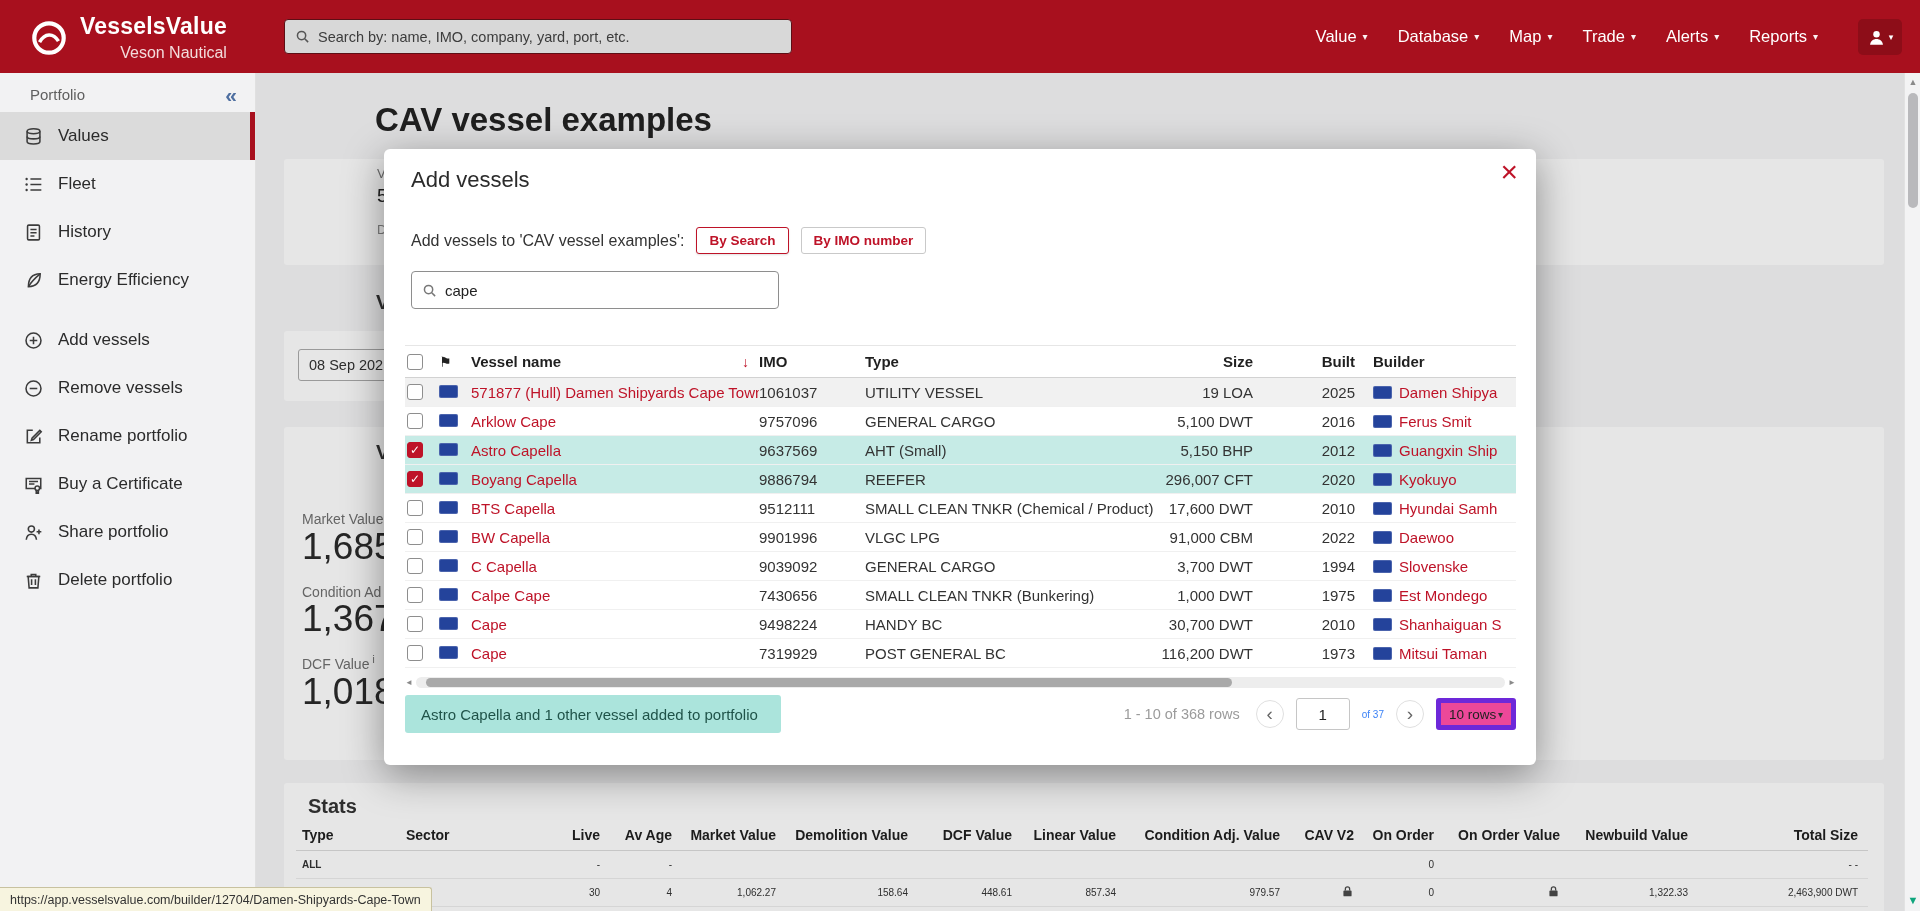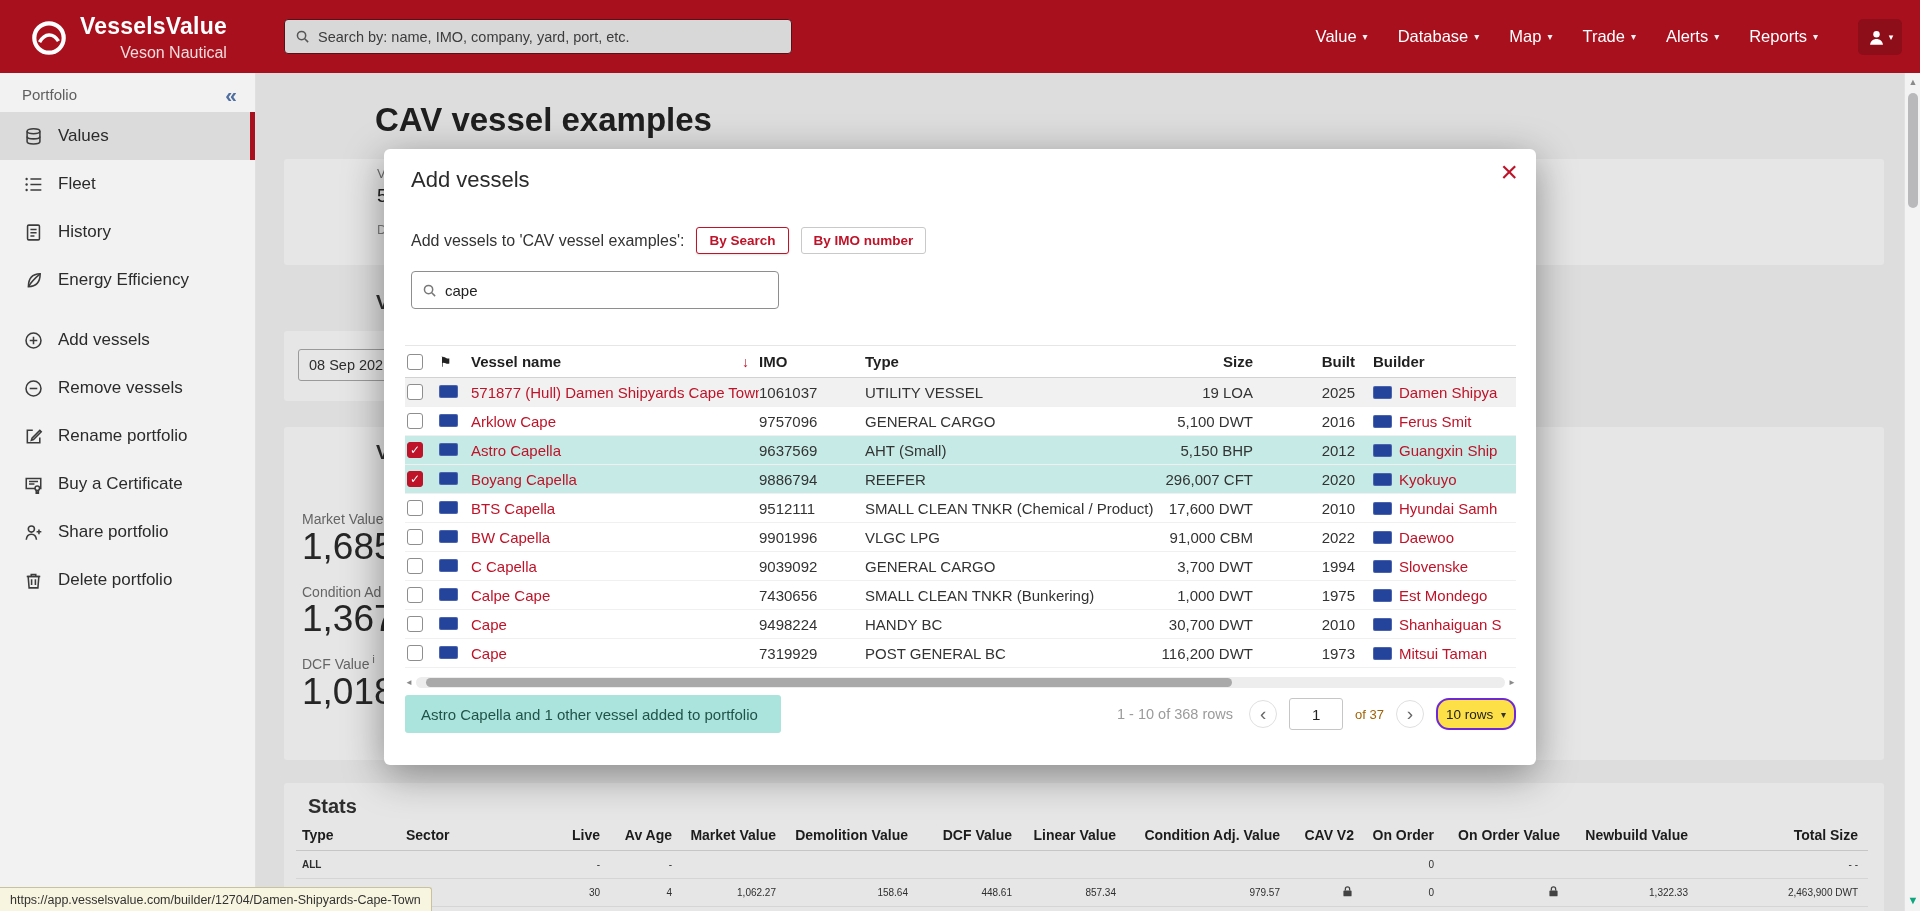--- a/index.html
+++ b/index.html
@@ -17,21 +17,21 @@
 .global-search input{flex:1;border:none;outline:none;background:transparent;font-size:14.5px;color:#222;font-family:inherit}
 .global-search input::placeholder{color:#3C3C3C;opacity:1}
 .topnav{position:absolute;right:102px;top:0;height:73px;display:flex;align-items:center;gap:30px}
 .topnav-item{color:#fff;font-size:16.5px;display:flex;align-items:center;gap:6px;cursor:pointer;white-space:nowrap}
 .caret{font-size:10px;opacity:.95}
 .user-btn{position:absolute;right:18px;top:19px;width:44px;height:36px;background:#8D0D18;border-radius:5px;display:flex;align-items:center;justify-content:center;gap:3px;cursor:pointer}
 .user-caret{color:#fff;font-size:9px}
 
 
 .sidebar{position:absolute;left:0;top:73px;width:256px;bottom:0;background:#F2F2F3;border-right:1px solid #E0E0E0;z-index:30}
-.side-head{display:flex;justify-content:space-between;align-items:center;padding:13px 18px 9px 22px;color:#5F5F5F;font-size:15px}
+.side-head{display:flex;justify-content:space-between;align-items:center;padding:13px 18px 9px 30px;color:#5F5F5F;font-size:15px}
 .collapse{color:#4F6FA0;font-size:21px;line-height:15px;cursor:pointer;font-weight:700}
 .side-item{height:48px;display:flex;align-items:center;gap:15px;padding-left:24px;font-size:17px;color:#2B2B2B;position:relative;cursor:pointer}
 .side-item.selected{background:#DBDBDB}
 .side-item.selected::after{content:"";position:absolute;right:0;top:0;bottom:0;width:5px;background:var(--brand)}
 .side-icon{width:19px;height:19px;display:flex;align-items:center;justify-content:center}
 #side-actions{margin-top:12px}
 
 
 .main{position:absolute;left:256px;top:73px;right:16px;bottom:0;background:#F5F5F6;overflow:hidden;z-index:10}
 .page-title{position:absolute;left:119px;top:28px;font-size:33px;font-weight:600;color:#222}
@@ -91,22 +91,22 @@
 .col-builder{width:250px;margin-left:18px;display:flex;align-items:center;gap:7px;overflow:hidden;white-space:nowrap}
 .hscroll{position:absolute;left:21px;right:20px;top:527px;height:12px;display:flex;align-items:center;gap:3px}
 .hs-arrow{font-size:8px;color:#8A8A8A;cursor:pointer}
 .hs-track{flex:1;height:11px;background:#EDEDED;border-radius:6px;position:relative}
 .hs-thumb{position:absolute;left:10px;top:1px;height:9px;width:74%;background:#A9A9A9;border-radius:5px;cursor:grab}
 .toast{position:absolute;left:21px;top:546px;width:376px;height:38px;background:var(--toastbg);border-radius:3px;color:#1F5349;font-size:15px;display:flex;align-items:center;padding:0 16px}
 .pager{position:absolute;right:20px;top:546px;height:38px;display:flex;align-items:center;gap:12px}
 .range{color:#9B9B9B;font-size:14.5px;margin-right:4px;white-space:nowrap}
 .pg-btn{width:28px;height:28px;border:1px solid #E0E0E0;border-radius:50%;display:flex;align-items:center;justify-content:center;color:#666;font-size:19px;cursor:pointer;background:#fff}
 .pg-input{width:54px;height:32px;border:1px solid #C6C6C6;border-radius:3px;text-align:center;font-size:15px;color:#222;font-family:inherit}
-.pg-of{font-size:13px;color:#a16207;white-space:nowrap}
-.pg-select{width:80px;height:32px;border:2px solid #6d28d9;border-radius:13px;display:flex;align-items:center;justify-content:space-between;padding:0 8px;font-size:13.5px;color:#222;background:#fde047;cursor:pointer}
+.pg-of{font-size:10px;color:#3b82f6;white-space:nowrap}
+.pg-select{width:80px;height:32px;border:5px solid #6d28d9;border-radius:3px;display:flex;align-items:center;justify-content:space-between;padding:0 8px;font-size:13.5px;color:#222;background:#ec4899;cursor:pointer}
 .pg-select .caret{color:#333;font-size:10px;opacity:1}
 
 
 .status-tooltip{position:absolute;left:0;bottom:0;height:24px;display:flex;align-items:center;padding:0 10px;background:#F7F4DF;border:1px solid #C8C29F;border-left:none;border-bottom:none;border-top-right-radius:3px;font-size:12.5px;color:#333;z-index:90;white-space:nowrap}
 .page-scrollbar{position:absolute;right:0;top:73px;bottom:0;width:16px;background:#F3F3F4;border-left:1px solid #E2E2E2;z-index:55}
 .ps-up{position:absolute;top:4px;left:0;width:16px;text-align:center;font-size:9px;color:#8A8A8A}
 .ps-thumb{position:absolute;left:3px;top:20px;width:10px;height:115px;background:#B9B9BC;border-radius:5px;cursor:grab}
 .ps-corner{position:absolute;bottom:5px;left:0;width:16px;text-align:center;font-size:11px;color:#0FA57D;font-weight:700}
 </style>
 </head>

